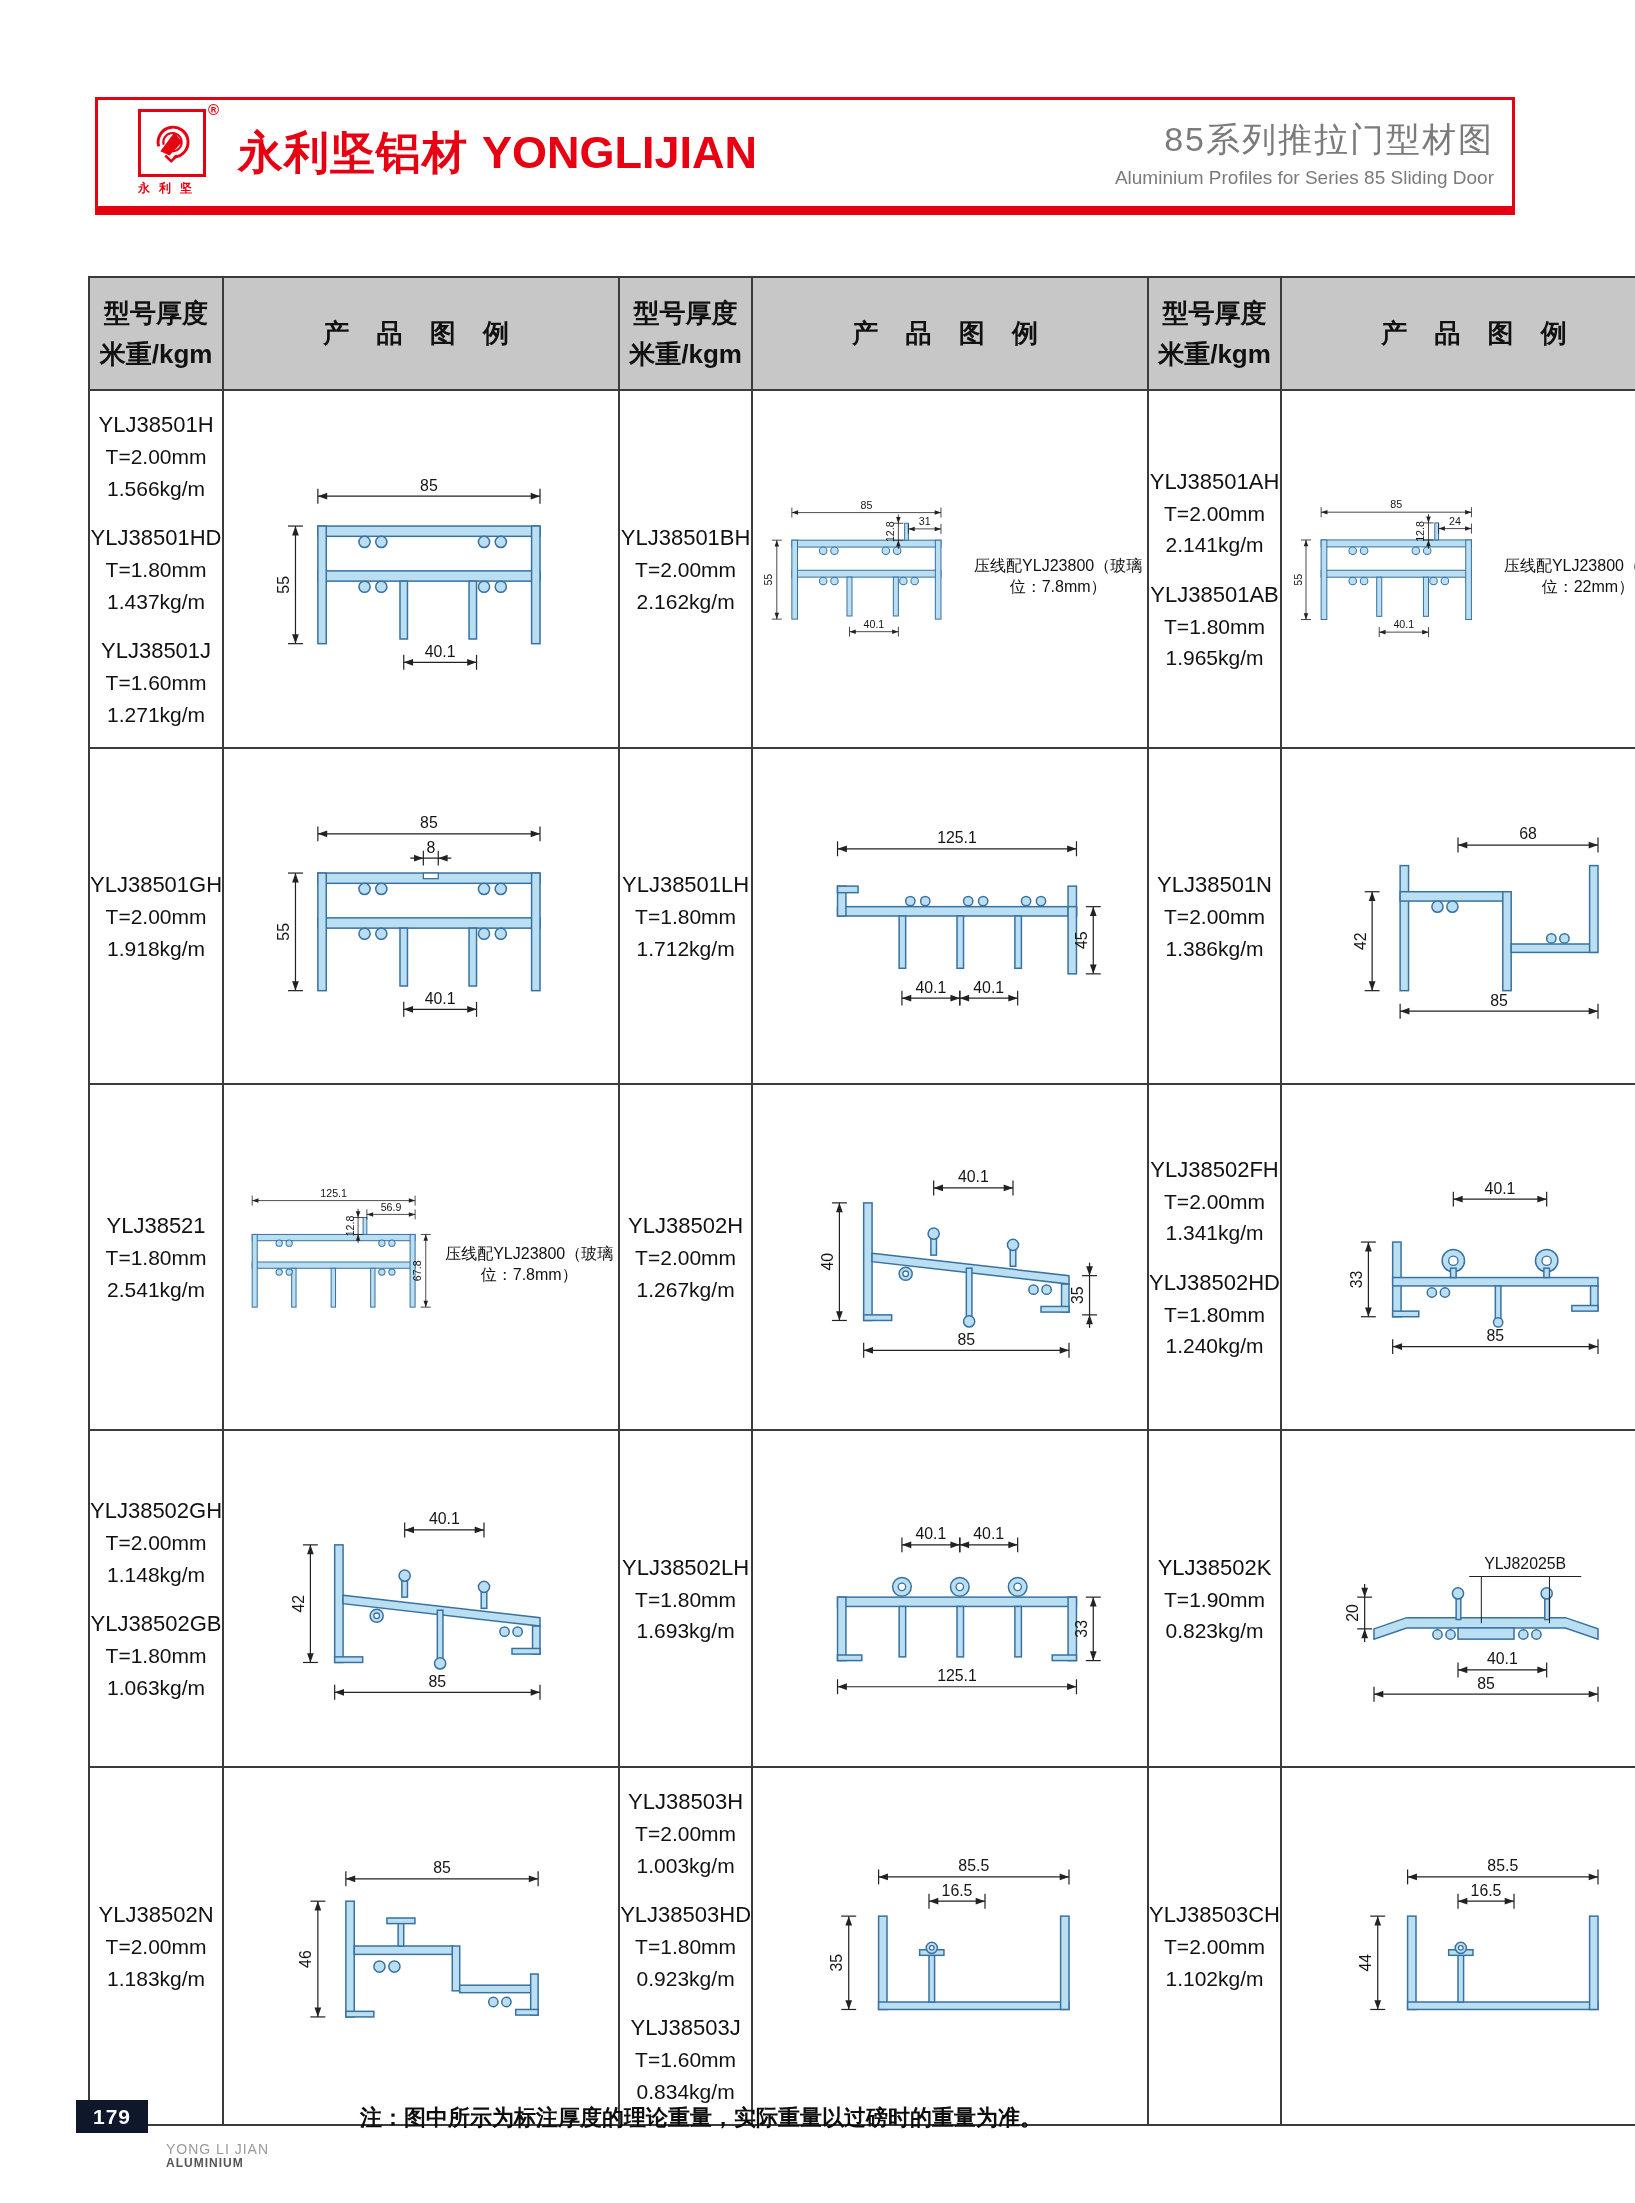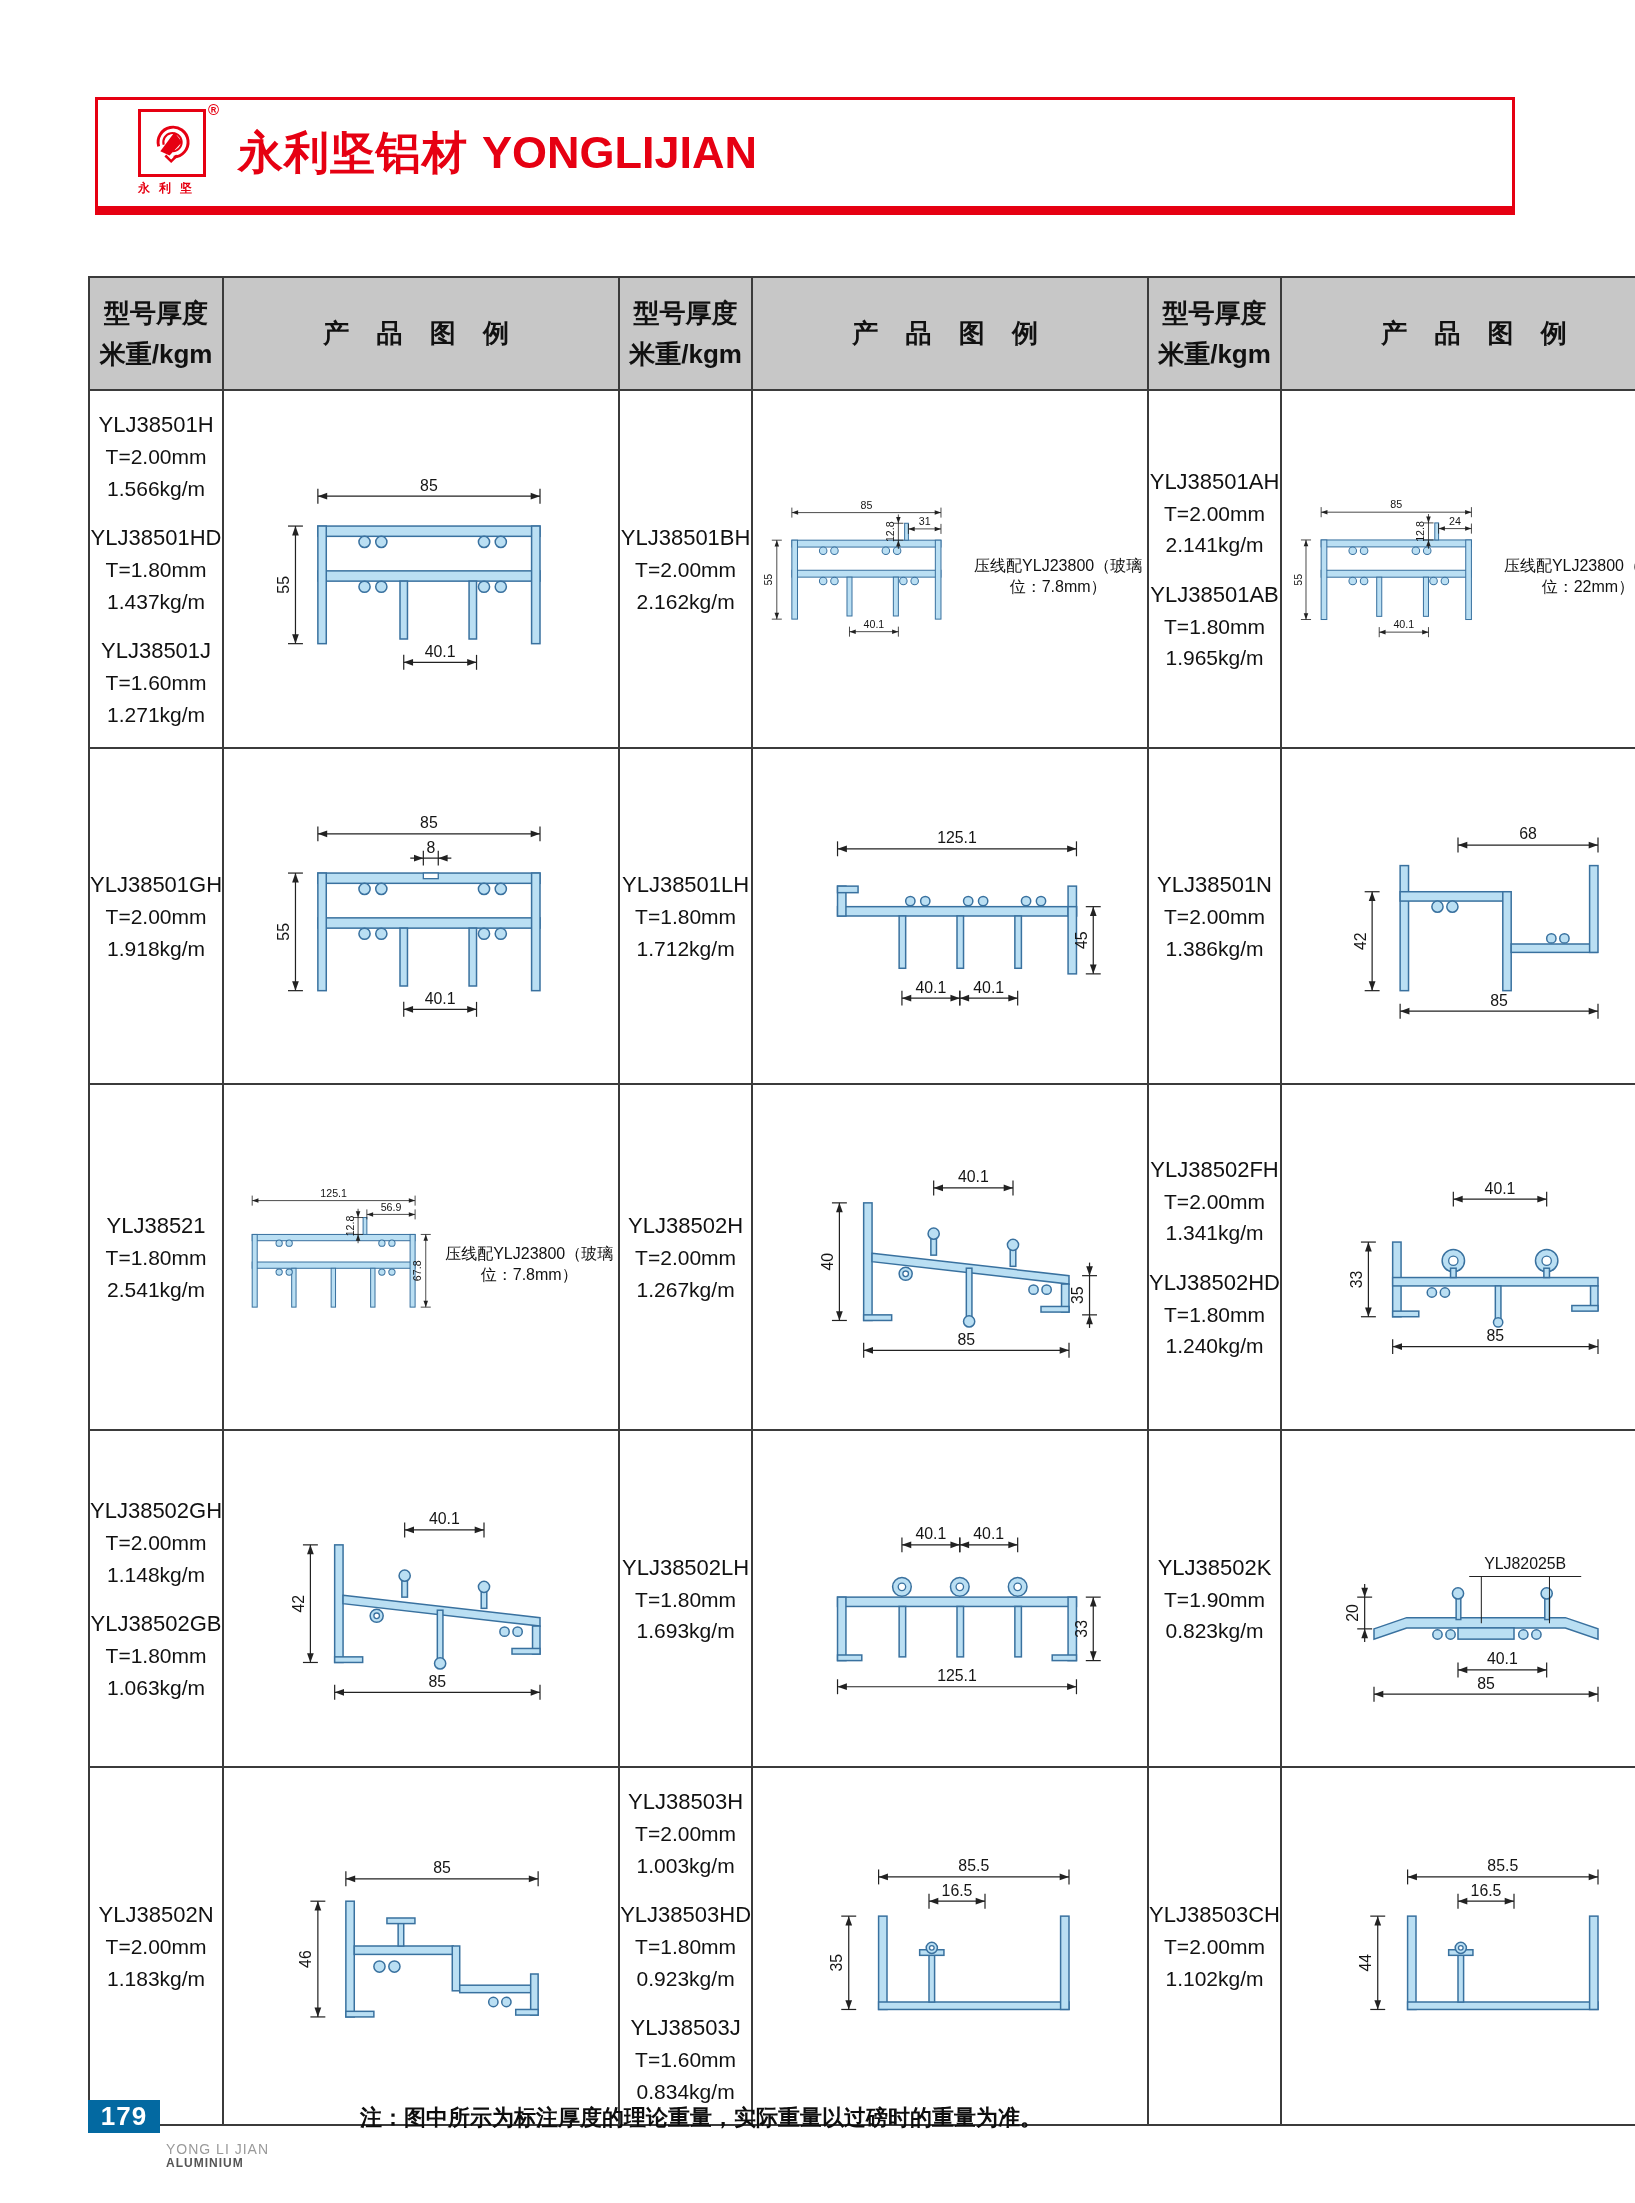--- a/index.html
+++ b/index.html
@@ -39,22 +39,22 @@
 
   
   .pf{fill:#badff3;stroke:#39719f;stroke-width:1.6;}
   .pw{fill:#ffffff;stroke:#39719f;stroke-width:1.4;}
   .dim{stroke:var(--dimc);stroke-width:1.3;fill:none;}
   .ld{stroke:var(--dimc);stroke-width:1.1;fill:none;}
   .dima{fill:var(--dimc);stroke:none;}
   .dimt{font:17px "Liberation Sans", sans-serif;fill:#151515;}
 
   
-  .pagebadge{position:absolute;left:88px;top:2100px;width:72px;height:33px;background:#0369a1;
-             color:#fff;font-weight:bold;font-size:26px;display:flex;align-items:center;
+  .pagebadge{position:absolute;left:76px;top:2100px;width:72px;height:33px;background:#0f172a;
+             color:#fff;font-weight:bold;font-size:21px;display:flex;align-items:center;
              justify-content:center;letter-spacing:1px;}
   .brand{position:absolute;left:166px;top:2101px;line-height:1.15;}
   .brand .l1{font-size:14px;color:#9a9a9a;letter-spacing:1px;margin-top:40px;}
   .brand .l2{font-size:12px;color:#555;font-weight:bold;letter-spacing:1px;}
   .note{position:absolute;left:360px;top:2103px;width:920px;
         font-size:22px;font-weight:bold;color:#0d0d0d;}
 </style>
 </head>
 <body>
 
@@ -66,20 +66,24 @@
         <path d="M20,32 A11,11 0 1 1 31,40" fill="none" stroke="#e60012" stroke-width="2.5"></path>
         <polygon points="16,40 33,17 42,29 27,45" fill="#e60012"></polygon>
         <path d="M22,45 L29,52 L36,45" fill="none" stroke="#e60012" stroke-width="3"></path>
       </svg>
     </div>
     <span class="reg">®</span>
     <div class="logo-chars">永利坚</div>
   </div>
   <div class="company">
     <span class="cn">永利坚铝材</span><span class="en">YONGLIJIAN</span>
+  </div>
+  <div class="title-block">
+    <div class="title-cn">85系列推拉门型材图</div>
+    <div class="title-en">Aluminium Profiles for Series 85 Sliding Door</div>
   </div>
 </div>
 
 <div class="tblwrap">
     <table class="tbl">
       <colgroup>
         <col style="width: 139px;">
         <col style="width: 348px;">
         <col style="width: 139px;">
         <col style="width: 348px;">

